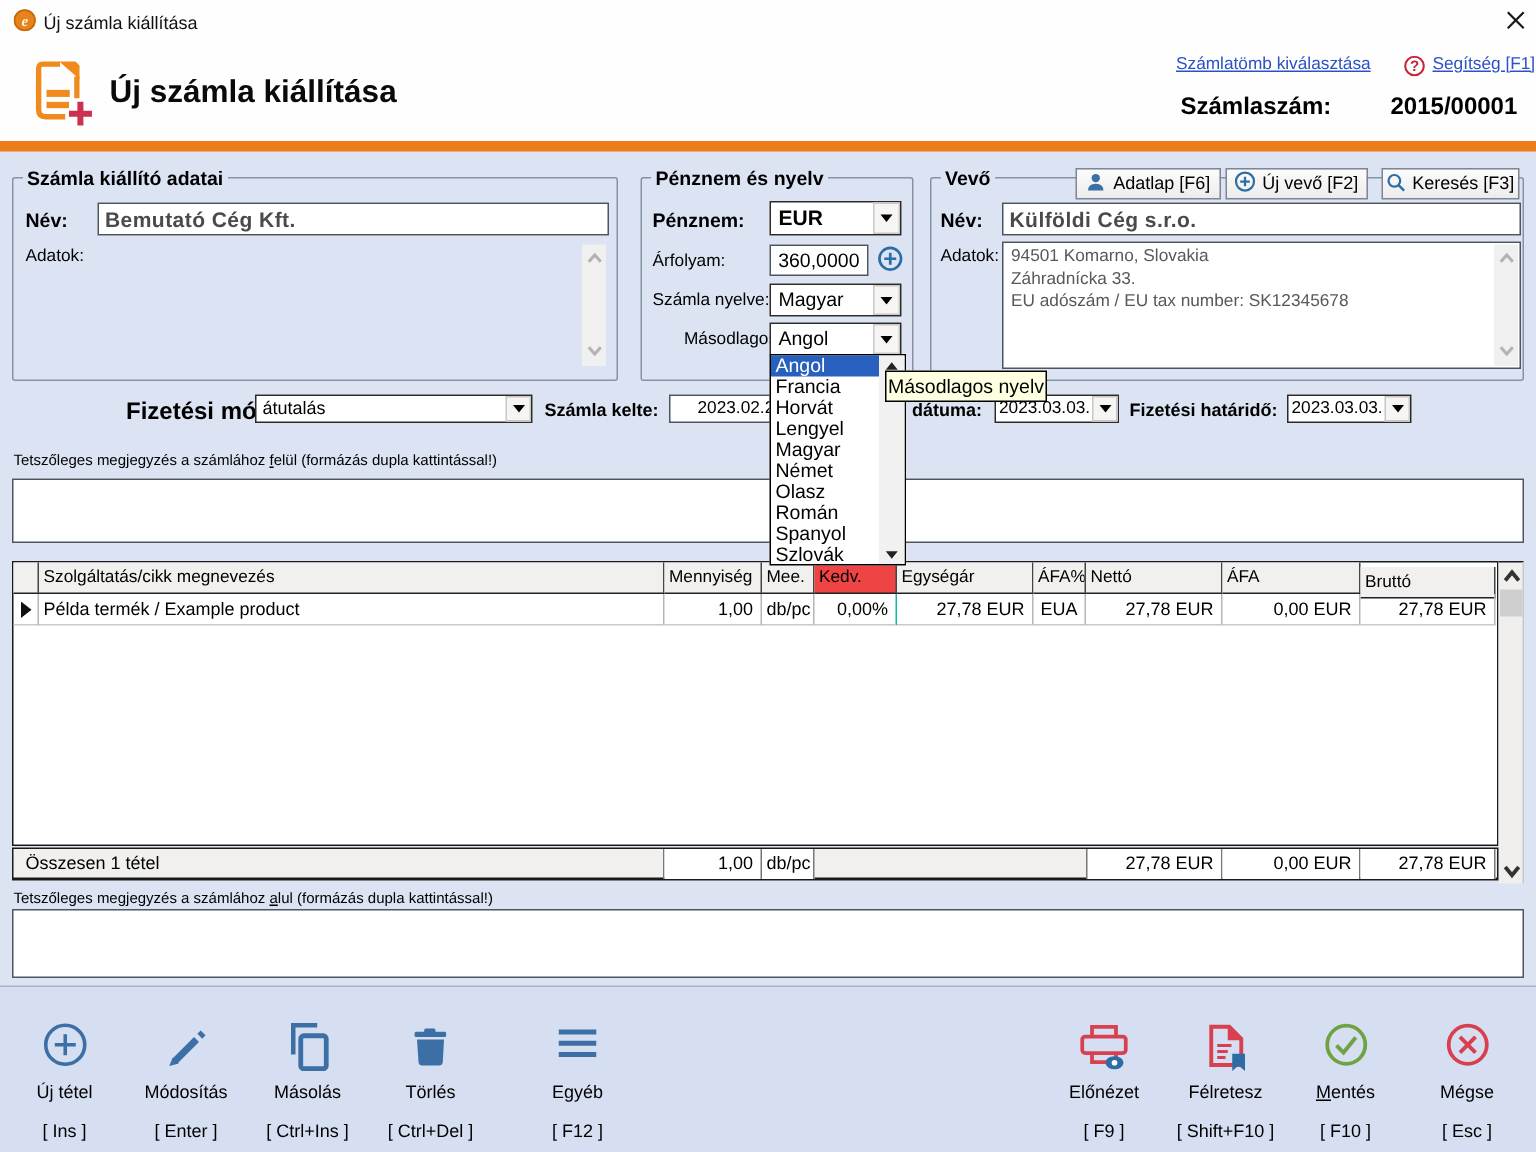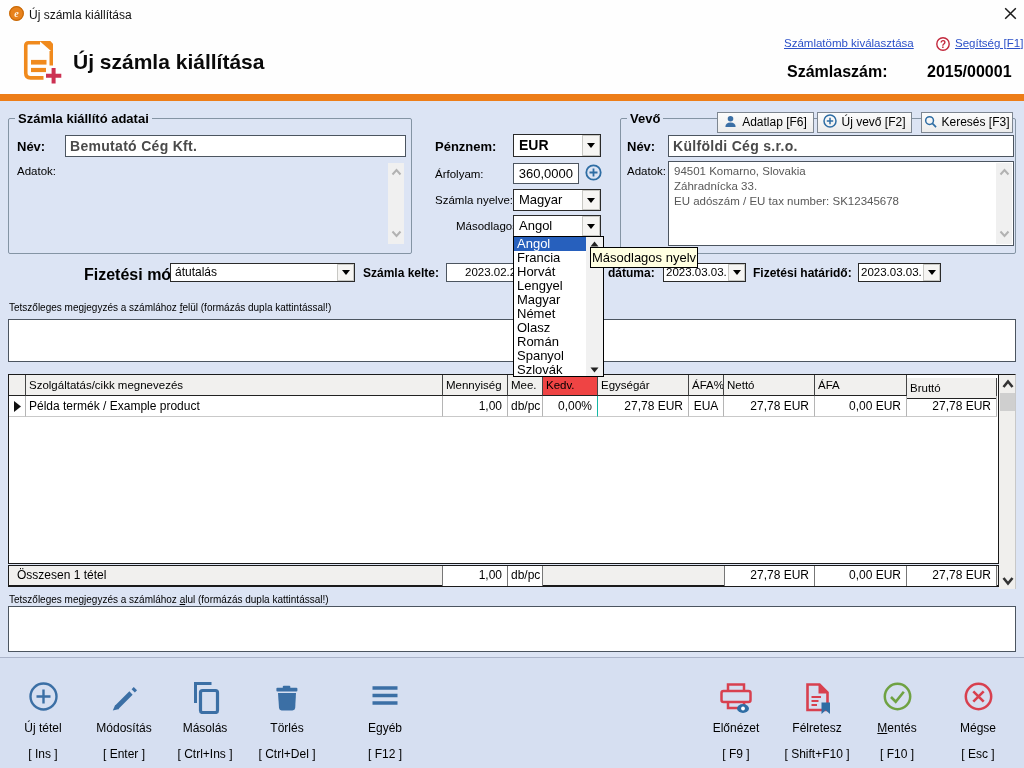--- a/index.html
+++ b/index.html
@@ -71,20 +71,23 @@
   <div class="inp" style="left:65px;top:135px;width:341px;height:22px;font-weight:bold;font-size:14px;color:#4a4a4a;line-height:20px;padding-left:4px;letter-spacing:0.3px;">Bemutató Cég Kft.</div>
   <div class="lbl" style="left:17px;top:165px;">Adatok:</div>
   <div class="abs" style="left:388px;top:163px;width:16px;height:81px;background:#f0f0f0;"></div>
   <svg class="abs" style="left:391px;top:168px" width="11" height="8" viewBox="0 0 11 8">
       <path d="M1.5 6.5 L5.5 2 L9.5 6.5" fill="none" stroke="#b2b2b2" stroke-width="2"></path>
     </svg>
   <svg class="abs" style="left:391px;top:230px" width="11" height="8" viewBox="0 0 11 8">
       <path d="M1.5 1.5 L5.5 6 L9.5 1.5" fill="none" stroke="#b2b2b2" stroke-width="2"></path>
     </svg>
 
+  <fieldset style="left:427px;top:111px;width:180px;height:141px;">
+      <legend>Pénznem és nyelv</legend>
+    </fieldset>
   <div class="lblb" style="left:435px;top:139px;">Pénznem:</div>
   <div class="combo" style="left:513px;top:134px;width:88px;height:23px;font-size:14px;font-weight:bold;line-height:21px;padding-left:5px;">EUR<span class="cbtn"></span></div>
   <div class="lbl" style="left:435px;top:168px;">Árfolyam:</div>
   <div class="inp" style="left:513px;top:163px;width:66px;height:21px;font-size:13px;line-height:19px;text-align:right;padding-right:5px;">360,0000</div>
   <svg class="abs" style="left:585px;top:164px" width="17" height="17" viewBox="0 0 17 17">
     <circle cx="8.5" cy="8.5" r="7.2" fill="none" stroke="#2e6da4" stroke-width="1.8"></circle>
     <path d="M8.5 4.5 V12.5 M4.5 8.5 H12.5" stroke="#2e6da4" stroke-width="1.8"></path>
   </svg>
   <div class="lbl" style="left:435px;top:194px;">Számla nyelve:</div>
   <div class="combo" style="left:513px;top:189px;width:88px;height:22px;font-size:13px;line-height:20px;padding-left:5px;">Magyar<span class="cbtn"></span></div>

